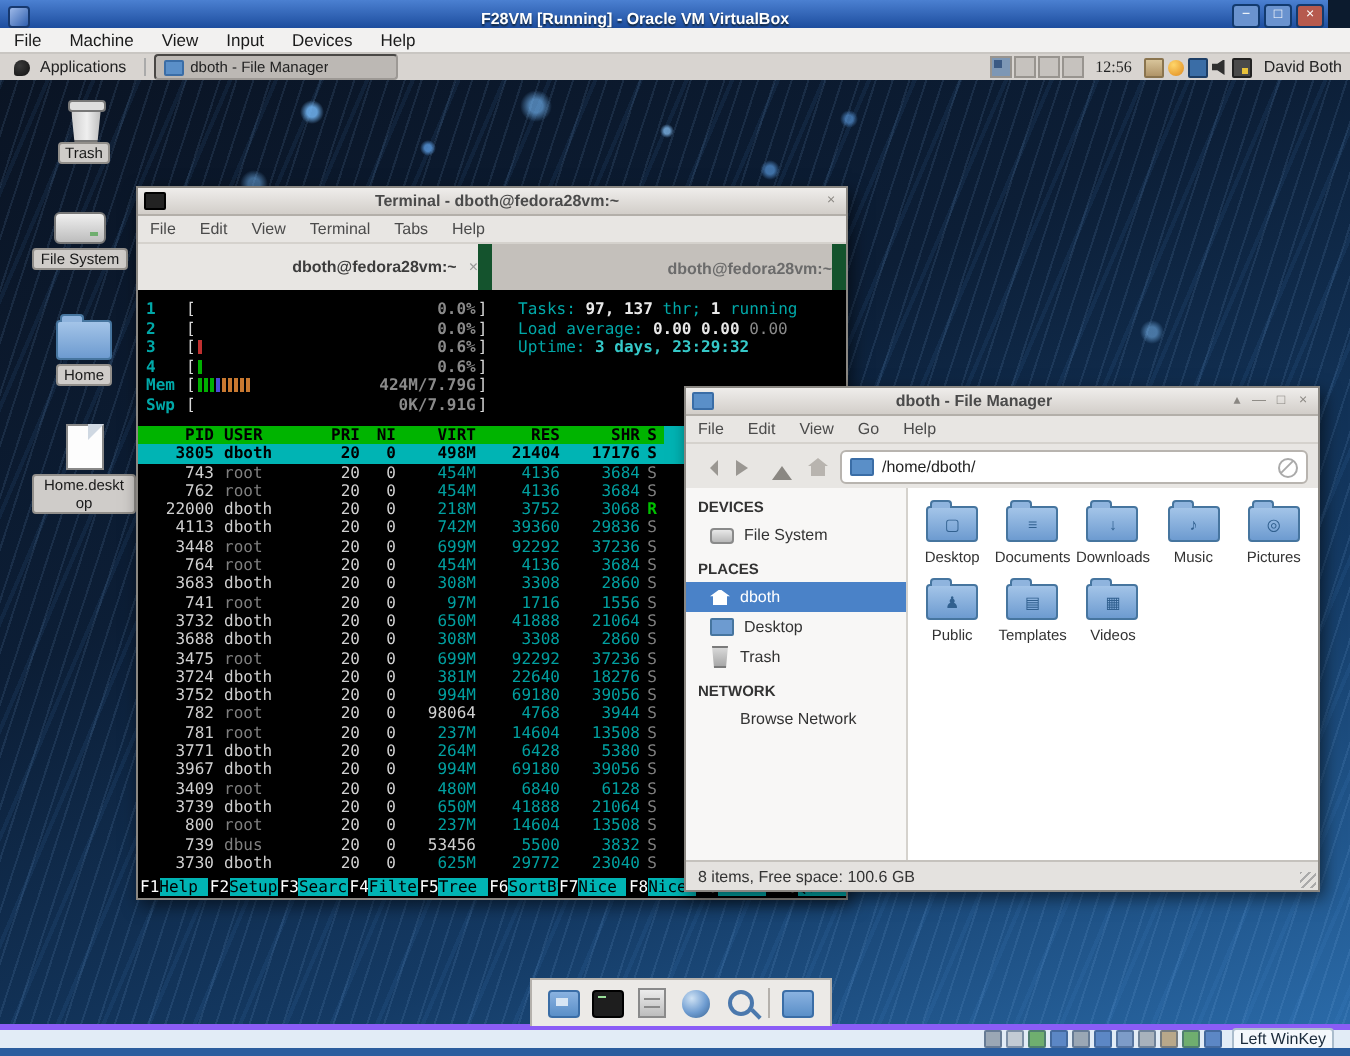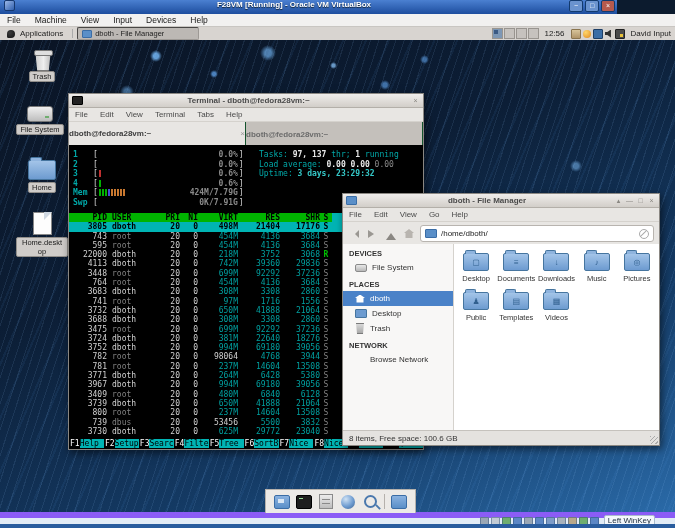--- a/index.html
+++ b/index.html
@@ -1,20 +1,20 @@
 <!DOCTYPE html>
 <html><head>
 <meta charset="utf-8">
 <style>
   html,body{margin:0;padding:0;background:#444;}
   #screen{position:relative;width:675px;height:528px;overflow:hidden;
     font-family:"Liberation Sans",sans-serif;background:#0c1b2e;user-select:none;}
   
-  .vb-titlebar{position:absolute;left:0;top:0;width:617px;height:14px;
-    background:linear-gradient(#4b80d1,#1d4d9e);display:flex;align-items:flex-start;color:#fff;}
+  .vb-titlebar{position:absolute;left:0;top:0;width:664px;height:14px;
+    background:linear-gradient(#4b80d1,#1d4d9e);display:flex;align-items:flex-end;color:#fff;}
   .vb-appicon{width:9px;height:9px;margin:0 4px;border-radius:2px;
     background:linear-gradient(135deg,#9db9e8,#2f5fae);border:1px solid #16386e;}
   .vb-title{flex:1;text-align:center;font-size:8px;font-weight:bold;
     text-shadow:0 1px 1px #123;}
   .vb-btn{width:12px;height:10px;margin-right:2px;border-radius:2px;border:1px solid #123a6e;
     background:#6a93cf;color:#fff;font-size:7px;line-height:9px;text-align:center;}
   .vb-btn.close{background:#b65a4e;}
   .vb-menubar{position:absolute;left:0;top:14px;width:675px;height:12px;background:#f2f1f0;
     border-bottom:1px solid #c9c6c2;display:flex;align-items:center;font-size:8.5px;color:#1a1a1a;}
   .vb-menubar .menu-item{padding:0 7px;}
@@ -30,21 +30,21 @@
     border-radius:2px;overflow:hidden;white-space:nowrap;}
   .task-btn.active{background:#bcb8b4;border-style:inset;}
   .task-ic-folder{width:8px;height:6px;background:#5a8fc8;border:1px solid #3a6da6;border-radius:1px;flex:none;}
   .task-ic-term{width:8px;height:7px;background:#2a2a2a;border:1px solid #111;border-radius:1px;flex:none;}
   .task-label{font-size:7.5px;color:#222;overflow:hidden;text-overflow:ellipsis;}
   .panel-right{margin-left:auto;display:flex;align-items:center;gap:4px;padding-right:4px;}
   .pager{display:flex;gap:1px;}
   .ws{width:9px;height:9px;background:#c6c2be;border:1px solid #939;border-color:#98948f;}
   .ws.active{background:#7d97b5;position:relative;}
   .ws.active::after{content:"";position:absolute;left:1px;top:1px;width:4px;height:4px;background:#3b5a84;}
-  .clock{font-size:8px;color:#222;margin:16px 2px;}
+  .clock{font-size:8px;color:#222;margin:16px 2px;font-family:Liberation Serif, serif;}
   .tray{display:flex;gap:2px;align-items:center;}
   .tray-ic{width:8px;height:8px;border-radius:1px;}
   .ti-clip{background:linear-gradient(#d8c49a,#b09468);border:1px solid #8a744e;}
   .ti-update{background:radial-gradient(circle at 35% 30%,#ffd66a,#e08a1e);border-radius:50%;}
   .ti-net{background:#3a6da6;border:1px solid #1d3e66;}
   .ti-vol{background:#2f2f2f;clip-path:polygon(0 30%,35% 30%,80% 0,80% 100%,35% 70%,0 70%);}
   .ti-kbd{background:#4a4a4a;border:1px solid #222;position:relative;}
   .ti-kbd::after{content:"";position:absolute;right:1px;bottom:1px;width:3px;height:3px;background:#e8c23a;}
   .user-name{font-size:8px;color:#222;margin-left:2px;}
   
@@ -96,22 +96,22 @@
   .w-btns{display:flex;gap:2px;margin-right:3px;color:#8a8782;font-size:7px;font-weight:normal;}
   .w-btn{width:9px;text-align:center;line-height:11px;}
   .w-menubar{height:13px;background:#e8e6e3;display:flex;align-items:center;
     font-size:8px;color:#4b4b4b;border-bottom:1px solid #d5d2cd;}
   .w-menubar .menu-item{padding:0 6px;}
   .w-icon{width:9px;height:7px;margin:0 3px;background:#5a8fc8;border:1px solid #3a6da6;border-radius:1px;}
   .w-icon.term{background:#222;border-color:#000;}
   
   #terminal{left:68px;top:93px;width:354px;height:355px;z-index:5;}
   .tabbar{height:25px;background:#cdc9c4;display:flex;border-bottom:1px solid #b3afa9;}
-  .tab{flex:1;display:flex;align-items:center;justify-content:space-between;gap:22px;font-size:8px;
-    font-weight:bold;color:#6b6b6b;background:#c4c0bb;border-right:1px solid #14532d;}
+  .tab{flex:1;display:flex;align-items:center;justify-content:flex-end;gap:6px;font-size:8px;
+    font-weight:bold;color:#6b6b6b;background:#c4c0bb;border-right:7px solid #14532d;}
   .tab.active{background:#e8e6e3;color:#3c3c3c;border-bottom:2px solid #3b76c4;}
   .tab-close{color:#999;font-weight:normal;}
   .term-screen{position:absolute;left:0;top:51px;right:0;bottom:0;background:#000;
     font-family:"DejaVu Sans Mono",monospace;font-size:8px;color:#c8c8c8;overflow:hidden;}
   
   .hmeters{position:absolute;left:4px;top:5px;width:182px;}
   .meter{display:flex;height:9.5px;line-height:9.5px;}
   .mlabel{width:20px;color:#00a8a8;font-weight:bold;}
   .mbr{color:#d8d8d8;}
   .mbar{position:relative;width:140px;display:flex;align-items:center;padding-left:1px;gap:1px;font-weight:bold;}
@@ -206,22 +206,22 @@
     box-shadow:0 4px 0 #8a8a8a;}
   .dk-globe{width:14px;height:14px;border-radius:50%;
     background:radial-gradient(circle at 35% 30%,#cfe2f4,#6d9bd0 55%,#3a628f);}
   .dk-mag{width:9px;height:9px;border:2px solid #4a78ad;border-radius:50%;position:relative;}
   .dk-mag::after{content:"";position:absolute;right:-4px;bottom:-4px;width:2px;height:6px;
     background:#4a78ad;transform:rotate(-45deg);}
   .dk-folder{width:15px;height:12px;background:linear-gradient(#8ab2e0,#5a8fc8);
     border:1px solid #3a6da6;border-radius:2px;}
   
   .vb-status{position:absolute;left:0;top:512px;width:675px;height:12px;background:#e2ecf6;
-    border-top:6px solid #8b5cf6;display:flex;align-items:center;justify-content:flex-end;
-    gap:2px;padding-right:20px;box-sizing:border-box;}
+    border-top:3px solid #8b5cf6;display:flex;align-items:center;justify-content:flex-end;
+    gap:2px;padding-right:8px;box-sizing:border-box;}
   .st-ic{width:7px;height:7px;border-radius:1px;border:1px solid rgba(40,70,110,.45);}
   .hostkey{font-size:8px;color:#1a2a3a;margin-left:3px;background:#f4f8fc;border:1px solid #aabccc;
     border-radius:2px;padding:0 3px;line-height:10px;}
   .vb-bottom{position:absolute;left:0;top:524px;width:675px;height:4px;background:#2a5d9e;}
 </style>
 </head>
 <body>
 
 <div id="screen">
 
@@ -262,21 +262,21 @@
           <span class="ws"></span>
         </div>
       <span class="clock">12:56</span>
       <div class="tray" id="tray">
           <div class="tray-ic ti-clip"></div>
           <div class="tray-ic ti-update"></div>
           <div class="tray-ic ti-net"></div>
           <div class="tray-ic ti-vol"></div>
           <div class="tray-ic ti-kbd"></div>
         </div>
-      <span class="user-name">David Input</span>
+      <span class="user-name">David Both</span>
     </div>
   </div>
 
   <div class="desktop">
     <div class="bokeh"></div>
     <div id="desktop-icons">
         <div class="dicon" style="left: 16px; top: 10px;">
           <div class="ic-trash"></div>
           <span class="dlabel">Trash</span>
         </div>
@@ -418,21 +418,21 @@
           <span class="hcell c5">RES</span>
           <span class="hcell c6">SHR</span>
           <span class="hcell c7">S</span>
           <span class="hcell c8 sortcol">CPU%</span>
           <span class="hcell c9">MEM%</span>
           <span class="hcell c10"></span>
         </div>
       <div class="rows" id="htop-rows">
           <div class="prow sel"><span class="c0 cw">3805</span><span class="c1 cw">dboth</span><span class="c2 cw">20</span><span class="c3 cw">0</span><span class="c4 ct">498M</span><span class="c5 ct">21404</span><span class="c6 ct">17176</span><span class="c7 cg">S</span><span class="c8 cw">0.6</span><span class="c9 cw">0.3</span><span class="c10 cw">1</span></div>
           <div class="prow"><span class="c0 cw">743</span><span class="c1 cg">root</span><span class="c2 cw">20</span><span class="c3 cw">0</span><span class="c4 ct">454M</span><span class="c5 ct">4136</span><span class="c6 ct">3684</span><span class="c7 cg">S</span><span class="c8 cw">0.6</span><span class="c9 cw">0.1</span><span class="c10 cw">0</span></div>
-          <div class="prow"><span class="c0 cw">595</span><span class="c1 cg">root</span><span class="c2 cw">20</span><span class="c3 cw">0</span><span class="c4 ct">454M</span><span class="c5 ct">4136</span><span class="c6 ct">3684</span><span class="c7 cg">S</span><span class="c8 cw">0.6</span><span class="c9 cw">0.1</span><span class="c10 cw">0</span></div>
+          <div class="prow"><span class="c0 cw">762</span><span class="c1 cg">root</span><span class="c2 cw">20</span><span class="c3 cw">0</span><span class="c4 ct">454M</span><span class="c5 ct">4136</span><span class="c6 ct">3684</span><span class="c7 cg">S</span><span class="c8 cw">0.6</span><span class="c9 cw">0.1</span><span class="c10 cw">0</span></div>
           <div class="prow"><span class="c0 cw">22000</span><span class="c1 cw">dboth</span><span class="c2 cw">20</span><span class="c3 cw">0</span><span class="c4 ct">218M</span><span class="c5 ct">3752</span><span class="c6 ct">3068</span><span class="c7 cG">R</span><span class="c8 cw">0.0</span><span class="c9 cw">0.0</span><span class="c10 cw">0</span></div>
           <div class="prow"><span class="c0 cw">4113</span><span class="c1 cw">dboth</span><span class="c2 cw">20</span><span class="c3 cw">0</span><span class="c4 ct">742M</span><span class="c5 ct">39360</span><span class="c6 ct">29836</span><span class="c7 cg">S</span><span class="c8 cw">0.0</span><span class="c9 cw">0.5</span><span class="c10 cw">0</span></div>
           <div class="prow"><span class="c0 cw">3448</span><span class="c1 cg">root</span><span class="c2 cw">20</span><span class="c3 cw">0</span><span class="c4 ct">699M</span><span class="c5 ct">92292</span><span class="c6 ct">37236</span><span class="c7 cg">S</span><span class="c8 cw">0.0</span><span class="c9 cw">1.1</span><span class="c10 cw">1</span></div>
           <div class="prow"><span class="c0 cw">764</span><span class="c1 cg">root</span><span class="c2 cw">20</span><span class="c3 cw">0</span><span class="c4 ct">454M</span><span class="c5 ct">4136</span><span class="c6 ct">3684</span><span class="c7 cg">S</span><span class="c8 cw">0.0</span><span class="c9 cw">0.1</span><span class="c10 cw">0</span></div>
           <div class="prow"><span class="c0 cw">3683</span><span class="c1 cw">dboth</span><span class="c2 cw">20</span><span class="c3 cw">0</span><span class="c4 ct">308M</span><span class="c5 ct">3308</span><span class="c6 ct">2860</span><span class="c7 cg">S</span><span class="c8 cw">0.0</span><span class="c9 cw">0.0</span><span class="c10 cw">2</span></div>
           <div class="prow"><span class="c0 cw">741</span><span class="c1 cg">root</span><span class="c2 cw">20</span><span class="c3 cw">0</span><span class="c4 ct">97M</span><span class="c5 ct">1716</span><span class="c6 ct">1556</span><span class="c7 cg">S</span><span class="c8 cw">0.0</span><span class="c9 cw">0.0</span><span class="c10 cw">0</span></div>
           <div class="prow"><span class="c0 cw">3732</span><span class="c1 cw">dboth</span><span class="c2 cw">20</span><span class="c3 cw">0</span><span class="c4 ct">650M</span><span class="c5 ct">41888</span><span class="c6 ct">21064</span><span class="c7 cg">S</span><span class="c8 cw">0.0</span><span class="c9 cw">0.5</span><span class="c10 cw">0</span></div>
           <div class="prow"><span class="c0 cw">3688</span><span class="c1 cw">dboth</span><span class="c2 cw">20</span><span class="c3 cw">0</span><span class="c4 ct">308M</span><span class="c5 ct">3308</span><span class="c6 ct">2860</span><span class="c7 cg">S</span><span class="c8 cw">0.0</span><span class="c9 cw">0.0</span><span class="c10 cw">2</span></div>
           <div class="prow"><span class="c0 cw">3475</span><span class="c1 cg">root</span><span class="c2 cw">20</span><span class="c3 cw">0</span><span class="c4 ct">699M</span><span class="c5 ct">92292</span><span class="c6 ct">37236</span><span class="c7 cg">S</span><span class="c8 cw">0.0</span><span class="c9 cw">1.1</span><span class="c10 cw">0</span></div>
           <div class="prow"><span class="c0 cw">3724</span><span class="c1 cw">dboth</span><span class="c2 cw">20</span><span class="c3 cw">0</span><span class="c4 ct">381M</span><span class="c5 ct">22640</span><span class="c6 ct">18276</span><span class="c7 cg">S</span><span class="c8 cw">0.0</span><span class="c9 cw">0.3</span><span class="c10 cw">0</span></div>

